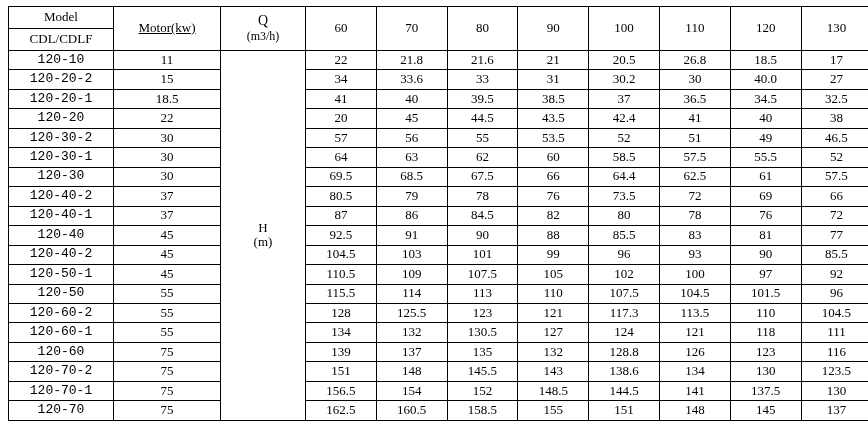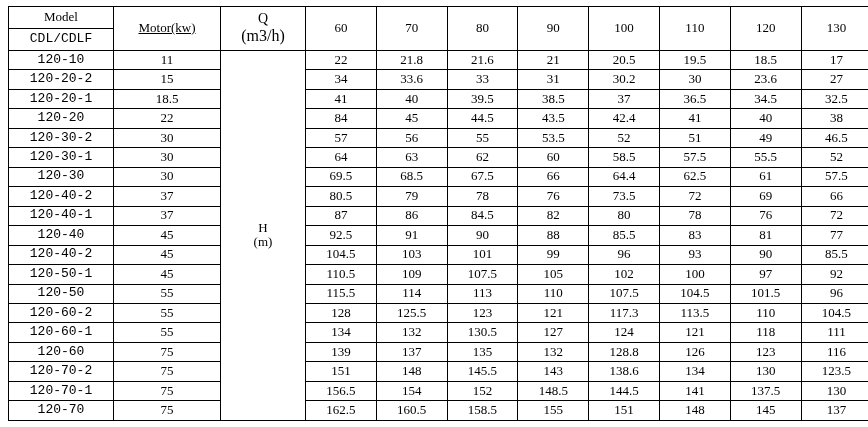--- a/index.html
+++ b/index.html
@@ -40,37 +40,36 @@
     font-size: 13px;
   }
   .hdr-model .line1 {
     display: block;
     border-bottom: 1px solid #000000;
     padding: 3px 0 3px 0;
   }
   .hdr-model .line2 {
     display: block;
     padding: 3px 0 3px 0;
-    font-family: Liberation Mono, monospace;
   }
   .hdr-motor {
     width: 106px;
     text-decoration: underline;
   }
   .hdr-q {
     width: 84px;
   }
   .hdr-q .q-letter {
     display: block;
     font-style: normal;
     font-size: 14px;
   }
   .hdr-q .q-unit {
     display: block;
-    font-size: 16px;
+    font-size: 12px;
   }
   .hdr-flow {
     width: 69.8px;
     font-size: 14px;
   }
   .cell-model {
     font-size: 13px;
     font-family: Liberation Mono, monospace;
   }
   .cell-motor {
@@ -125,52 +124,52 @@
           <td class="cell-motor">11</td>
           <td class="h-cell" rowspan="19">
             <span class="h-letter">H</span>
             <span class="h-unit">(m)</span>
           </td>
           <td class="cell-val">22</td>
           <td class="cell-val">21.8</td>
           <td class="cell-val">21.6</td>
           <td class="cell-val">21</td>
           <td class="cell-val">20.5</td>
-          <td class="cell-val">19.5</td>
+          <td class="cell-val">26.8</td>
           <td class="cell-val">18.5</td>
           <td class="cell-val">17</td>
         </tr>
         <tr>
           <td class="cell-model">120-20-2</td>
           <td class="cell-motor">15</td>
           <td class="cell-val">34</td>
           <td class="cell-val">33.6</td>
           <td class="cell-val">33</td>
           <td class="cell-val">31</td>
           <td class="cell-val">30.2</td>
           <td class="cell-val">30</td>
-          <td class="cell-val">23.6</td>
+          <td class="cell-val">40.0</td>
           <td class="cell-val">27</td>
         </tr>
         <tr>
           <td class="cell-model">120-20-1</td>
           <td class="cell-motor">18.5</td>
           <td class="cell-val">41</td>
           <td class="cell-val">40</td>
           <td class="cell-val">39.5</td>
           <td class="cell-val">38.5</td>
           <td class="cell-val">37</td>
           <td class="cell-val">36.5</td>
           <td class="cell-val">34.5</td>
           <td class="cell-val">32.5</td>
         </tr>
         <tr>
           <td class="cell-model">120-20</td>
           <td class="cell-motor">22</td>
-          <td class="cell-val">84</td>
+          <td class="cell-val">20</td>
           <td class="cell-val">45</td>
           <td class="cell-val">44.5</td>
           <td class="cell-val">43.5</td>
           <td class="cell-val">42.4</td>
           <td class="cell-val">41</td>
           <td class="cell-val">40</td>
           <td class="cell-val">38</td>
         </tr>
         <tr>
           <td class="cell-model">120-30-2</td>

